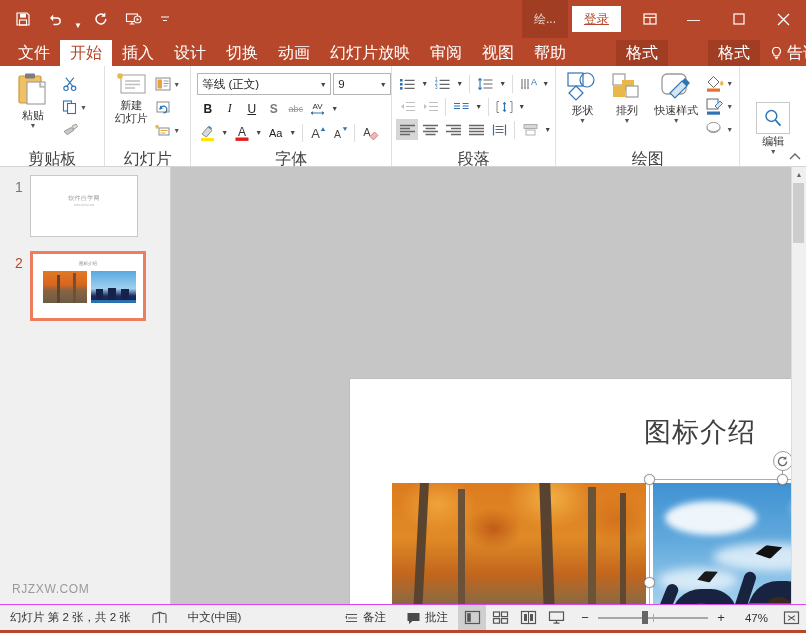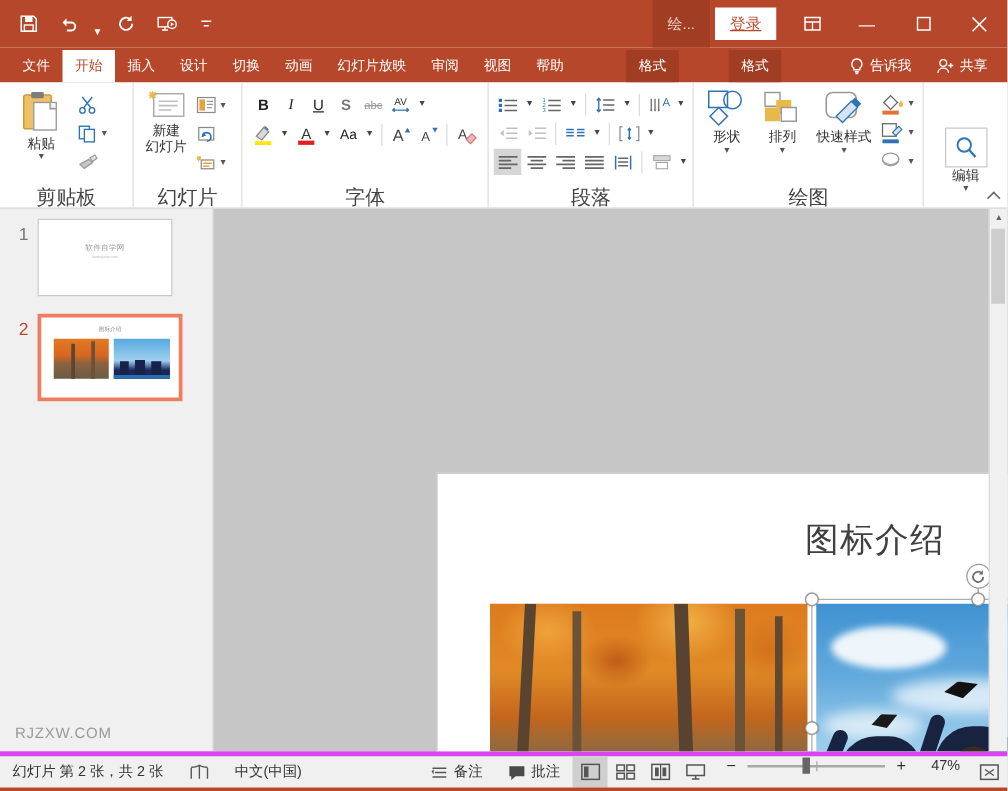--- a/index.html
+++ b/index.html
@@ -18,21 +18,21 @@
   .qat-caret{width:12px;height:28px;display:flex;align-items:flex-end;justify-content:center;color:#fff;font-size:8px;padding-bottom:7px;}
   .title-text{position:absolute;left:0;right:0;text-align:center;color:#fff;font-size:13.5px;pointer-events:none;}
   .title-right{margin-left:auto;display:flex;align-items:stretch;height:38px;}
   .pen-tab{background:#a03d22;color:#f0d6cd;font-size:12px;display:flex;align-items:center;padding:0 12px;height:38px;}
   .signin{background:#fff;color:#b7472a;font-size:12.5px;display:flex;align-items:center;padding:0 12px;margin:6px 8px 6px 4px;height:26px;border:none;text-decoration:underline;}
   .ribbon-display{width:42px;display:flex;align-items:center;justify-content:center;color:#fff;}
   .wbtn{width:45px;display:flex;align-items:center;justify-content:center;color:#fff;}
 
   
   .tabbar{height:28px;background:#b7472a;display:flex;align-items:flex-end;flex:0 0 28px;padding-left:8px;}
-  .tab{font-size:11px;color:#fff;padding:0 10px;height:26px;line-height:26px;white-space:nowrap;}
+  .tab{font-size:16px;color:#fff;padding:0 10px;height:26px;line-height:26px;white-space:nowrap;}
   .tab.active{background:#fff;color:#b7472a;}
   .tab.ctx{background:#a03d22;margin-left:40px;}
   .tab-right{margin-left:auto;display:flex;align-items:flex-end;padding-right:6px;}
   .tab.icony{display:flex;align-items:center;gap:4px;}
 
   
   .ribbon{height:100px;background:#fff;border-bottom:1px solid #d4d4d4;display:flex;flex:0 0 100px;position:relative;}
   .grp{display:flex;flex-direction:column;position:relative;border-right:1px solid #e0e0e0;padding:0 4px;}
   .grp-body{flex:1;display:flex;align-items:flex-start;padding-top:4px;}
   .grp-label{height:15px;font-size:16px;color:#444;text-align:center;line-height:15px;position:relative;}
@@ -82,21 +82,21 @@
   .handle{position:absolute;width:9px;height:9px;border-radius:50%;background:#fff;border:1px solid #9a9a9a;box-shadow:0 0 1px rgba(0,0,0,.4);}
   .rotate{position:absolute;left:50%;top:-28px;margin-left:-9px;width:18px;height:18px;border-radius:50%;background:#fff;border:1px solid #9a9a9a;display:flex;align-items:center;justify-content:center;color:#666;font-size:12px;}
   .rot-stem{position:absolute;left:50%;top:-10px;width:1px;height:10px;background:#9a9a9a;}
 
   
   .vscroll{position:absolute;right:0;top:0;width:14px;bottom:0;background:#f0f0f0;border-left:1px solid #dcdcdc;}
   .vs-up,.vs-dn{height:14px;display:flex;align-items:center;justify-content:center;font-size:7px;color:#666;}
   .vs-thumb{position:absolute;top:16px;left:1px;width:11px;height:60px;background:#cdcdcd;}
 
   
-  .status{height:25px;background:#f0f0f0;border-top:4px solid #d946ef;display:flex;align-items:flex-start;font-size:11.5px;color:#333;flex:0 0 25px;}
+  .status{height:25px;background:#f0f0f0;border-top:1px solid #d946ef;display:flex;align-items:center;font-size:11.5px;color:#333;flex:0 0 25px;}
   .st-item{display:flex;align-items:center;gap:4px;padding:0 10px;height:25px;}
   .vbtn{width:28px;height:25px;display:flex;align-items:center;justify-content:center;}
   .vbtn.on{background:#cfcfcf;}
   .zoomwrap{display:flex;align-items:center;gap:6px;padding:0 8px;}
   .zmb{width:14px;text-align:center;font-size:13px;color:#333;}
   .track{position:relative;width:110px;height:12px;display:flex;align-items:center;}
   .track .line{position:absolute;left:0;right:0;height:2px;background:#a8a8a8;}
   .track .mid{position:absolute;left:50%;width:1px;height:8px;background:#a8a8a8;}
   .track .knob{position:absolute;left:44px;width:6px;height:13px;background:#666;}
   .zval{width:34px;text-align:right;font-size:11.5px;}
@@ -295,20 +295,30 @@
             </span>
             <span class="sm-caret">▼</span>
           </div>
         </div>
       </div>
       <div class="grp-label">幻灯片</div>
     </div>
 
     <div class="grp" style="width:192px;">
       <div class="grp-body" style="flex-direction:column;">
+        <div class="fontrow">
+          <div class="combo" style="width:128px;">
+            <span class="cv">等线 (正文)</span>
+            <span class="cb">▼</span>
+          </div>
+          <div class="combo" style="width:52px;">
+            <span class="cv">9</span>
+            <span class="cb">▼</span>
+          </div>
+        </div>
         <div class="fbtnrow">
           <div class="fbtn" style="font-weight:bold;">B</div>
           <div class="fbtn" style="font-style:italic;font-family:'Liberation Serif',serif;">I</div>
           <div class="fbtn" style="text-decoration:underline;">U</div>
           <div class="fbtn" style="font-weight:bold;color:#7a7a7a;">S</div>
           <div class="fbtn" style="font-size:9px;color:#9a9a9a;text-decoration:line-through;">abc</div>
           <div class="fbtn">
             <svg width="17" height="16" viewBox="0 0 17 16">
                 <text x="8.5" y="8" font-size="8" text-anchor="middle" fill="#333" font-family="Liberation Sans">AV</text>
                 <path d="M3 12h11M3.6 10.6 2.2 12l1.4 1.4M13.4 10.6 14.8 12l-1.4 1.4" stroke="#2e74b5" stroke-width="1"></path>

